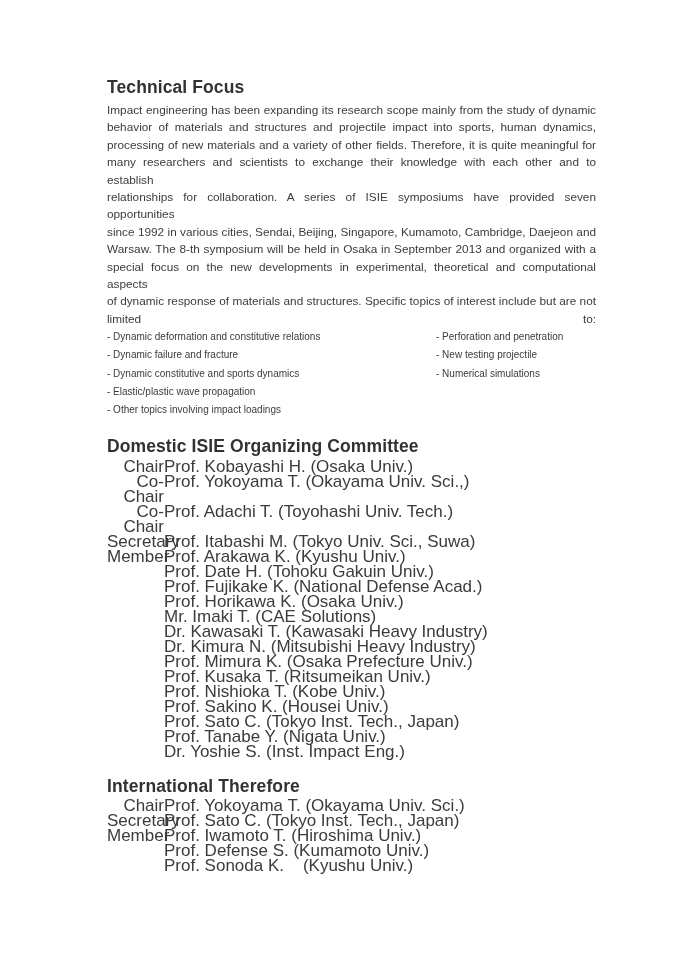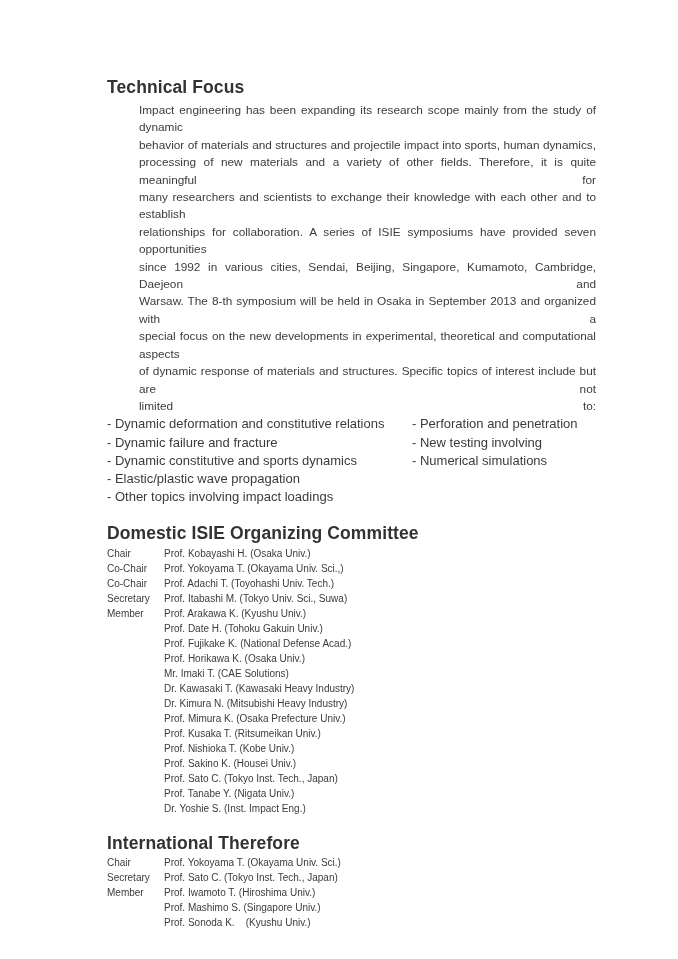--- a/index.html
+++ b/index.html
@@ -29,37 +29,38 @@
     letter-spacing: 0.1px;
   }
   .para {
     margin-top: 4px;
     font-size: 11.8px;
     line-height: 17.4px;
   }
   .pline {
     text-align: justify;
     text-align-last: justify;
-    margin-left: 32px;
   }
   .pline-last {
     text-align: left;
   }
   .topics {
     display: flex;
-    font-size: 13px;
+    font-size: 10px;
     line-height: 18.2px;
+    gap: 24px;
   }
   .topics-col-left { width: 305px; flex: none; }
   .topics-col-right { flex: 1; }
   .heading-gap { margin-top: 17px; }
   .committee {
     margin-top: 2px;
-    font-size: 10px;
+    font-size: 17px;
     line-height: 15px;
+    text-align: right;
   }
   .committee-intl { margin-top: 1px; }
   .crow { display: flex; }
   .crole { width: 57px; flex: none; }
   .cname { white-space: pre-wrap; }
 </style>
 </head>
 <body>
 
 <div class="page">
@@ -83,21 +84,21 @@
     <div class="topics">
       <div class="topics-col-left">
         <div class="topic-item">- Dynamic deformation and constitutive relations</div>
           <div class="topic-item">- Dynamic failure and fracture</div>
           <div class="topic-item">- Dynamic constitutive and sports dynamics</div>
           <div class="topic-item">- Elastic/plastic wave propagation</div>
           <div class="topic-item">- Other topics involving impact loadings</div>
       </div>
       <div class="topics-col-right">
         <div class="topic-item">- Perforation and penetration</div>
-          <div class="topic-item">- New testing involving</div>
+          <div class="topic-item">- New testing projectile</div>
           <div class="topic-item">- Numerical simulations</div>
       </div>
     </div>
 
     <h1 class="heading heading-gap">Domestic ISIE Organizing Committee</h1>
 
     <div class="committee">
       <div class="crow">
           <div class="crole">Chair</div>
           <div class="cname">Prof. Kobayashi H. (Osaka Univ.)</div>
@@ -182,21 +183,21 @@
         <div class="crow">
           <div class="crole">Secretary</div>
           <div class="cname">Prof. Sato C. (Tokyo Inst. Tech., Japan)</div>
         </div>
         <div class="crow">
           <div class="crole">Member</div>
           <div class="cname">Prof. Iwamoto T. (Hiroshima Univ.)</div>
         </div>
         <div class="crow">
           <div class="crole"></div>
-          <div class="cname">Prof. Mashimo S. (Singapore Univ.)</div>
+          <div class="cname">Prof. Defense S. (Kumamoto Univ.)</div>
         </div>
         <div class="crow">
           <div class="crole"></div>
         </div>
         <div class="crow">
           <div class="crole"></div>
           <div class="cname">Prof. Sonoda K.    (Kyushu Univ.)</div>
         </div>
     </div>
 

